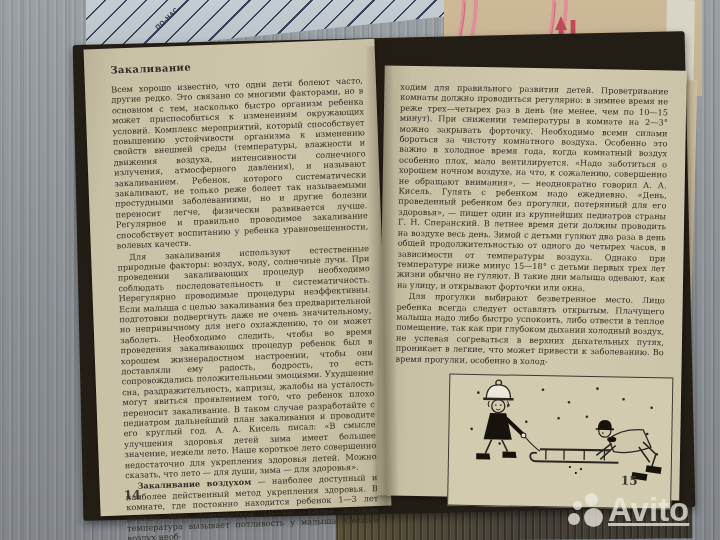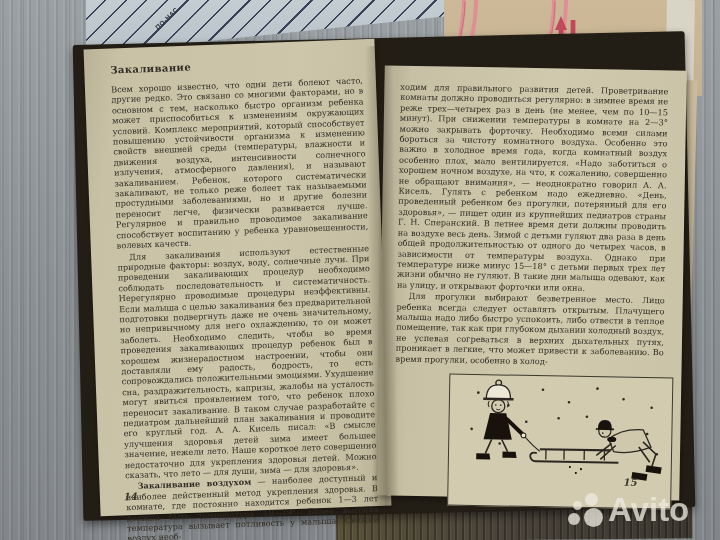--- a/index.html
+++ b/index.html
@@ -56,41 +56,41 @@
   #page-right{left:381px;top:68px;width:302px;height:430px;transform:rotate(1deg);
     background:linear-gradient(90deg,#b4ad92 0%,#c7c0a5 9%,#d0c9ae 55%,#cbc4a9 100%);
     box-shadow:1px 3px 5px rgba(0,0,0,.35);}
 
   .page-inner-left{padding:16px 13px 0 26px;}
   .page-inner-right{padding:16px 18px 0 16px;}
   .page h2{font-size:10px;margin:0 0 9px 0;letter-spacing:.4px;}
   .page p{font-size:8.2px;line-height:10.4px;margin:0;text-align:justify;}
   .page p.sp{margin-top:1px;}
   .indent{text-indent:12px;}
-  .pgnum{position:absolute;font-size:10px;font-weight:bold;color:#3a362c;font-style:italic;}
+  .pgnum{position:absolute;font-size:12px;font-weight:bold;color:#3a362c;}
   #pgnum-14{left:24px;bottom:13px;}
   #pgnum-15{right:42px;bottom:12px;}
 
   #illu-box{margin:9px 0 0 54px;width:222px;height:130px;
     border:1.5px solid #3c382e;background:#d2cbb0;}
   #illu-box svg{display:block;width:100%;height:100%;}
 
   #gutter-shadow{left:368px;top:46px;width:28px;height:460px;transform:rotate(-.8deg);
     background:linear-gradient(90deg,rgba(0,0,0,0) 0%,rgba(40,30,15,.22) 40%,rgba(40,30,15,.32) 55%,rgba(0,0,0,0) 100%);}
 
   
   #watermark{left:560px;top:488px;width:158px;height:48px;}
   .wm-dot{position:absolute;border-radius:50%;background:rgba(236,233,222,.78);}
   #wm-d1{left:13px;top:13px;width:9px;height:9px;}
   #wm-d2{left:25px;top:5px;width:13px;height:13px;}
   #wm-d3{left:8px;top:25px;width:12px;height:12px;}
   #wm-d4{left:24px;top:20px;width:19px;height:19px;}
   #wm-text{position:absolute;left:48px;top:3px;
     font-family:"Liberation Sans",sans-serif;font-size:33px;font-weight:bold;
-    color:rgba(236,233,222,.78);letter-spacing:0;}
+    color:rgba(236,233,222,.78);letter-spacing:0;text-decoration:underline;}
 </style>
 </head>
 <body>
 
 <div class="abs" id="table-wood"></div>
 <div class="abs" id="table-dark"></div>
 
 <div class="abs" id="striped-sheet"></div>
 <div class="abs" id="striped-sheet-label">ПО-НАС.</div>
 

